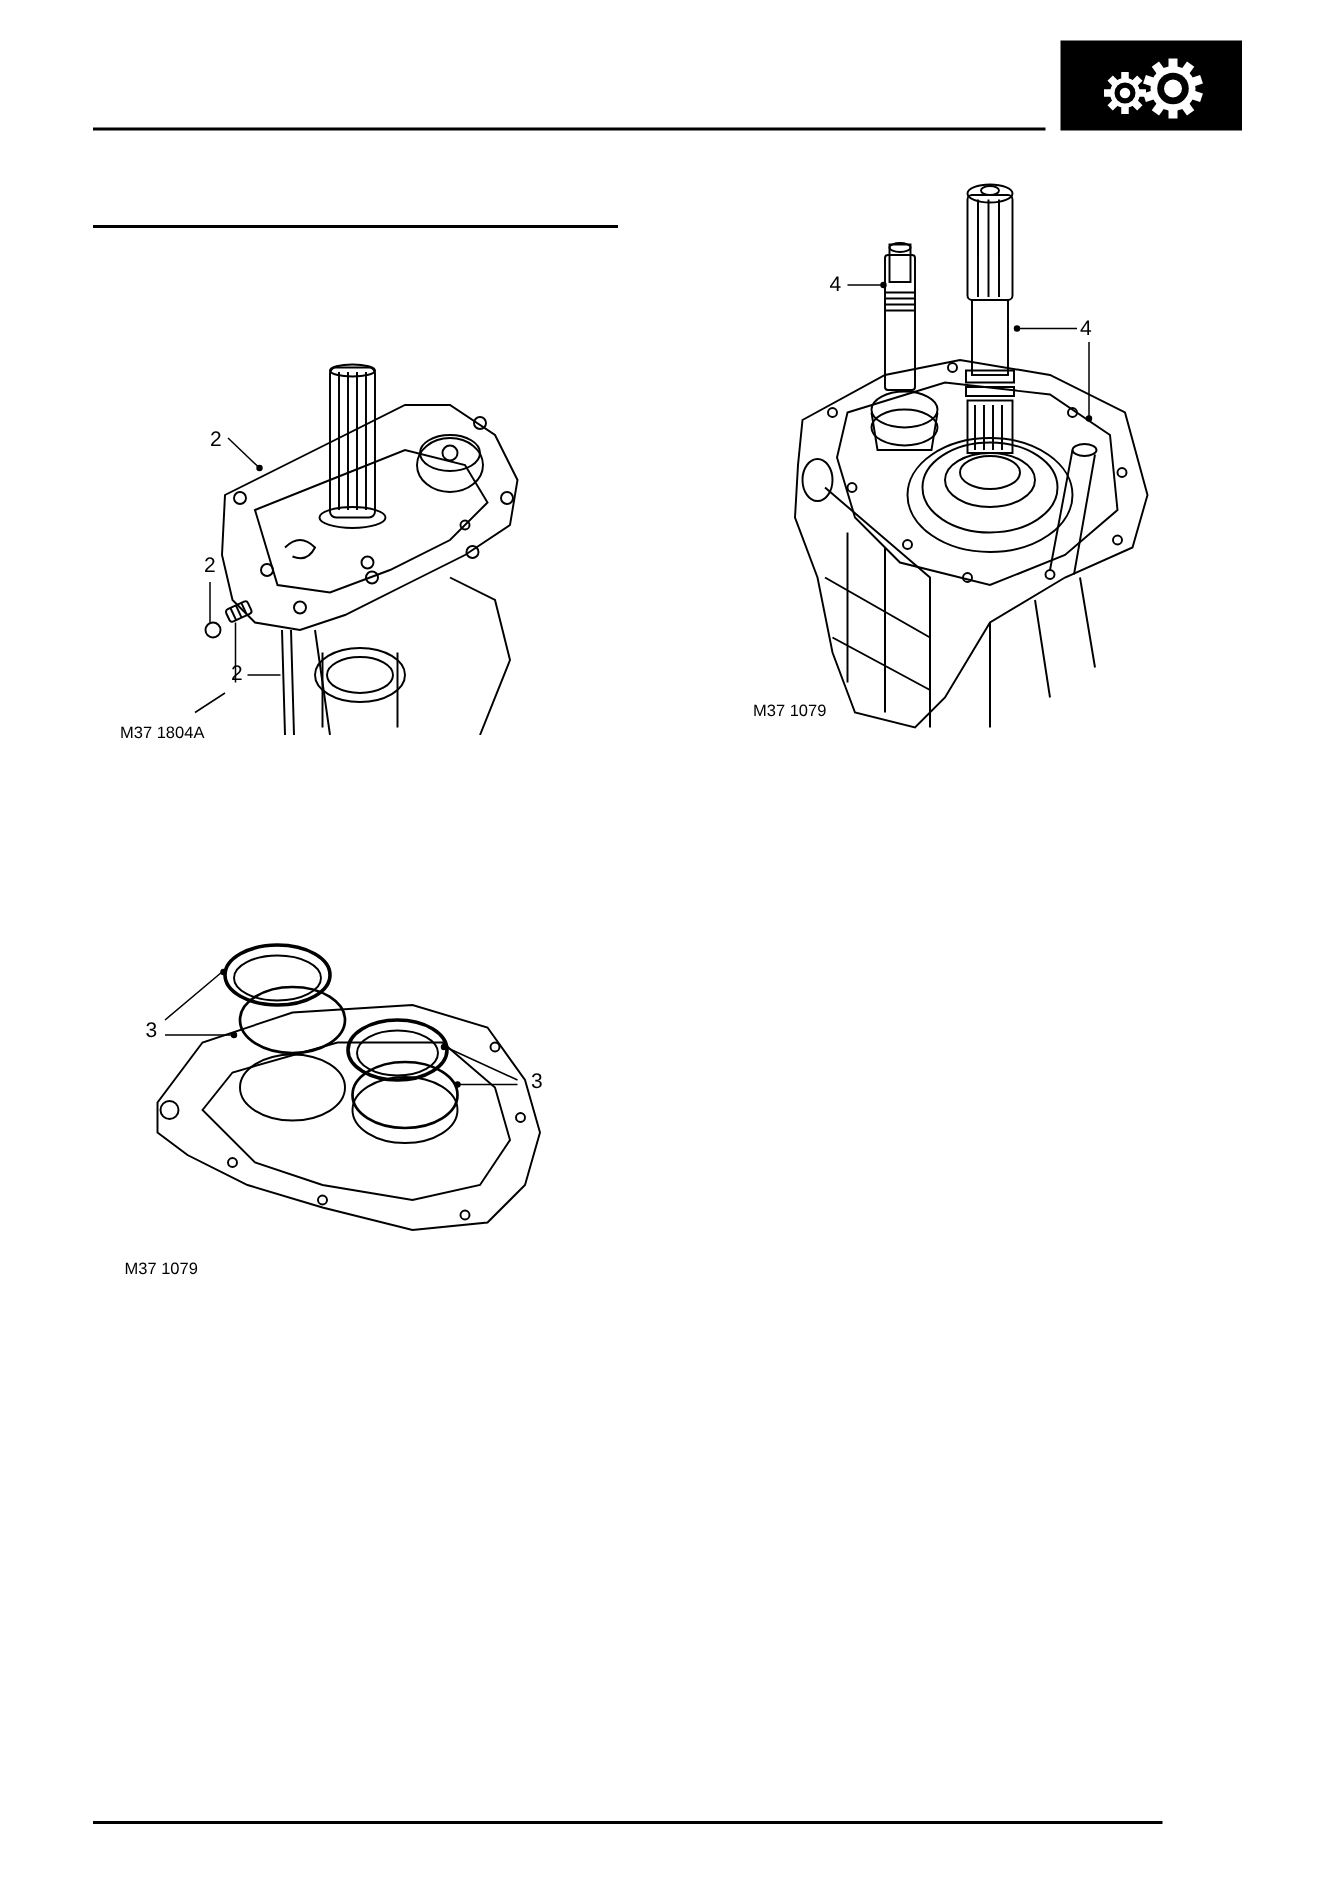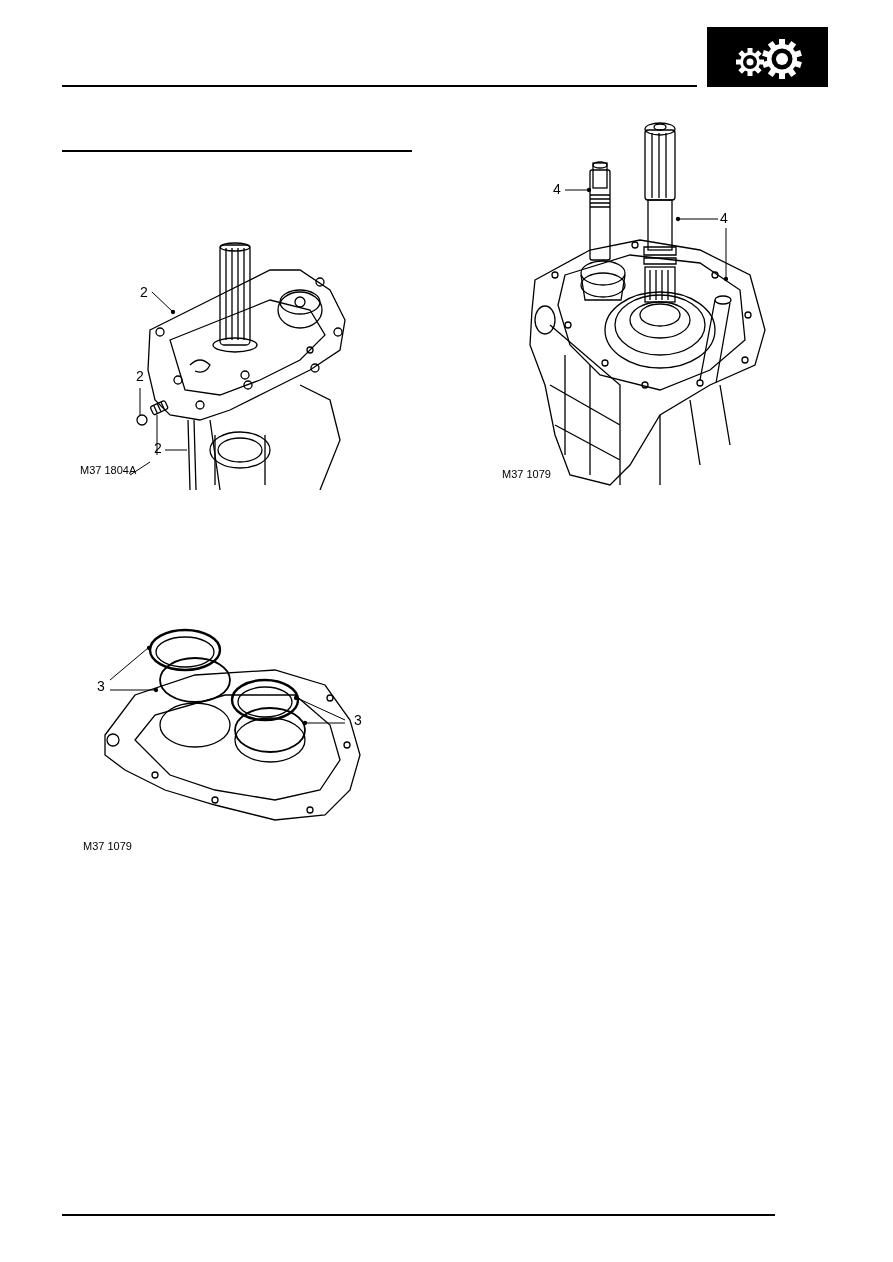--- a/index.html
+++ b/index.html
@@ -109,21 +109,21 @@
     <line x1="82" y1="52" x2="103" y2="72" stroke-width="1"></line>
     <circle cx="103" cy="72" r="1.5" fill="#000"></circle>
     <line x1="70" y1="148" x2="70" y2="175" stroke-width="1"></line>
     <line x1="87" y1="175" x2="87" y2="215" stroke-width="1"></line>
     <line x1="95" y1="210" x2="117" y2="210" stroke-width="1"></line>
     <line x1="60" y1="235" x2="80" y2="222" stroke-width="1"></line>
   </svg>
   <span class="callout" style="left:70px; top:44px;">2</span>
   <span class="callout" style="left:66px; top:128px;">2</span>
   <span class="callout" style="left:84px; top:200px;">2</span>
-  <span class="caption" style="left:10px; top:224px;">M37 1804A</span>
+  <span class="caption" style="left:10px; top:243px;">M37 1804A</span>
 </div>
 
 <div class="figure" style="left:490px; top:115px; width:300px; height:380px;">
   <svg width="300" height="380" viewBox="0 0 300 380" fill="none" stroke="#000" stroke-width="1.3">
 
     <path d="M45 165 L100 135 L150 125 L210 135 L260 160 L275 215 L265 250 L220 270 L170 300 L140 350 L120 370 L80 360 L65 320 L55 270 L40 230 L42 195 Z"></path>
     <path d="M75 160 L140 140 L210 148 L250 175 L255 225 L220 255 L170 275 L110 260 L80 230 L68 190 Z"></path>
 
     <path d="M60 210 L130 270 L130 370 M75 240 L75 340 M100 250 L100 360 M60 270 L130 310 M65 310 L130 345"></path>
     <path d="M170 300 L170 370 M200 285 L210 350 M230 270 L240 330"></path>

